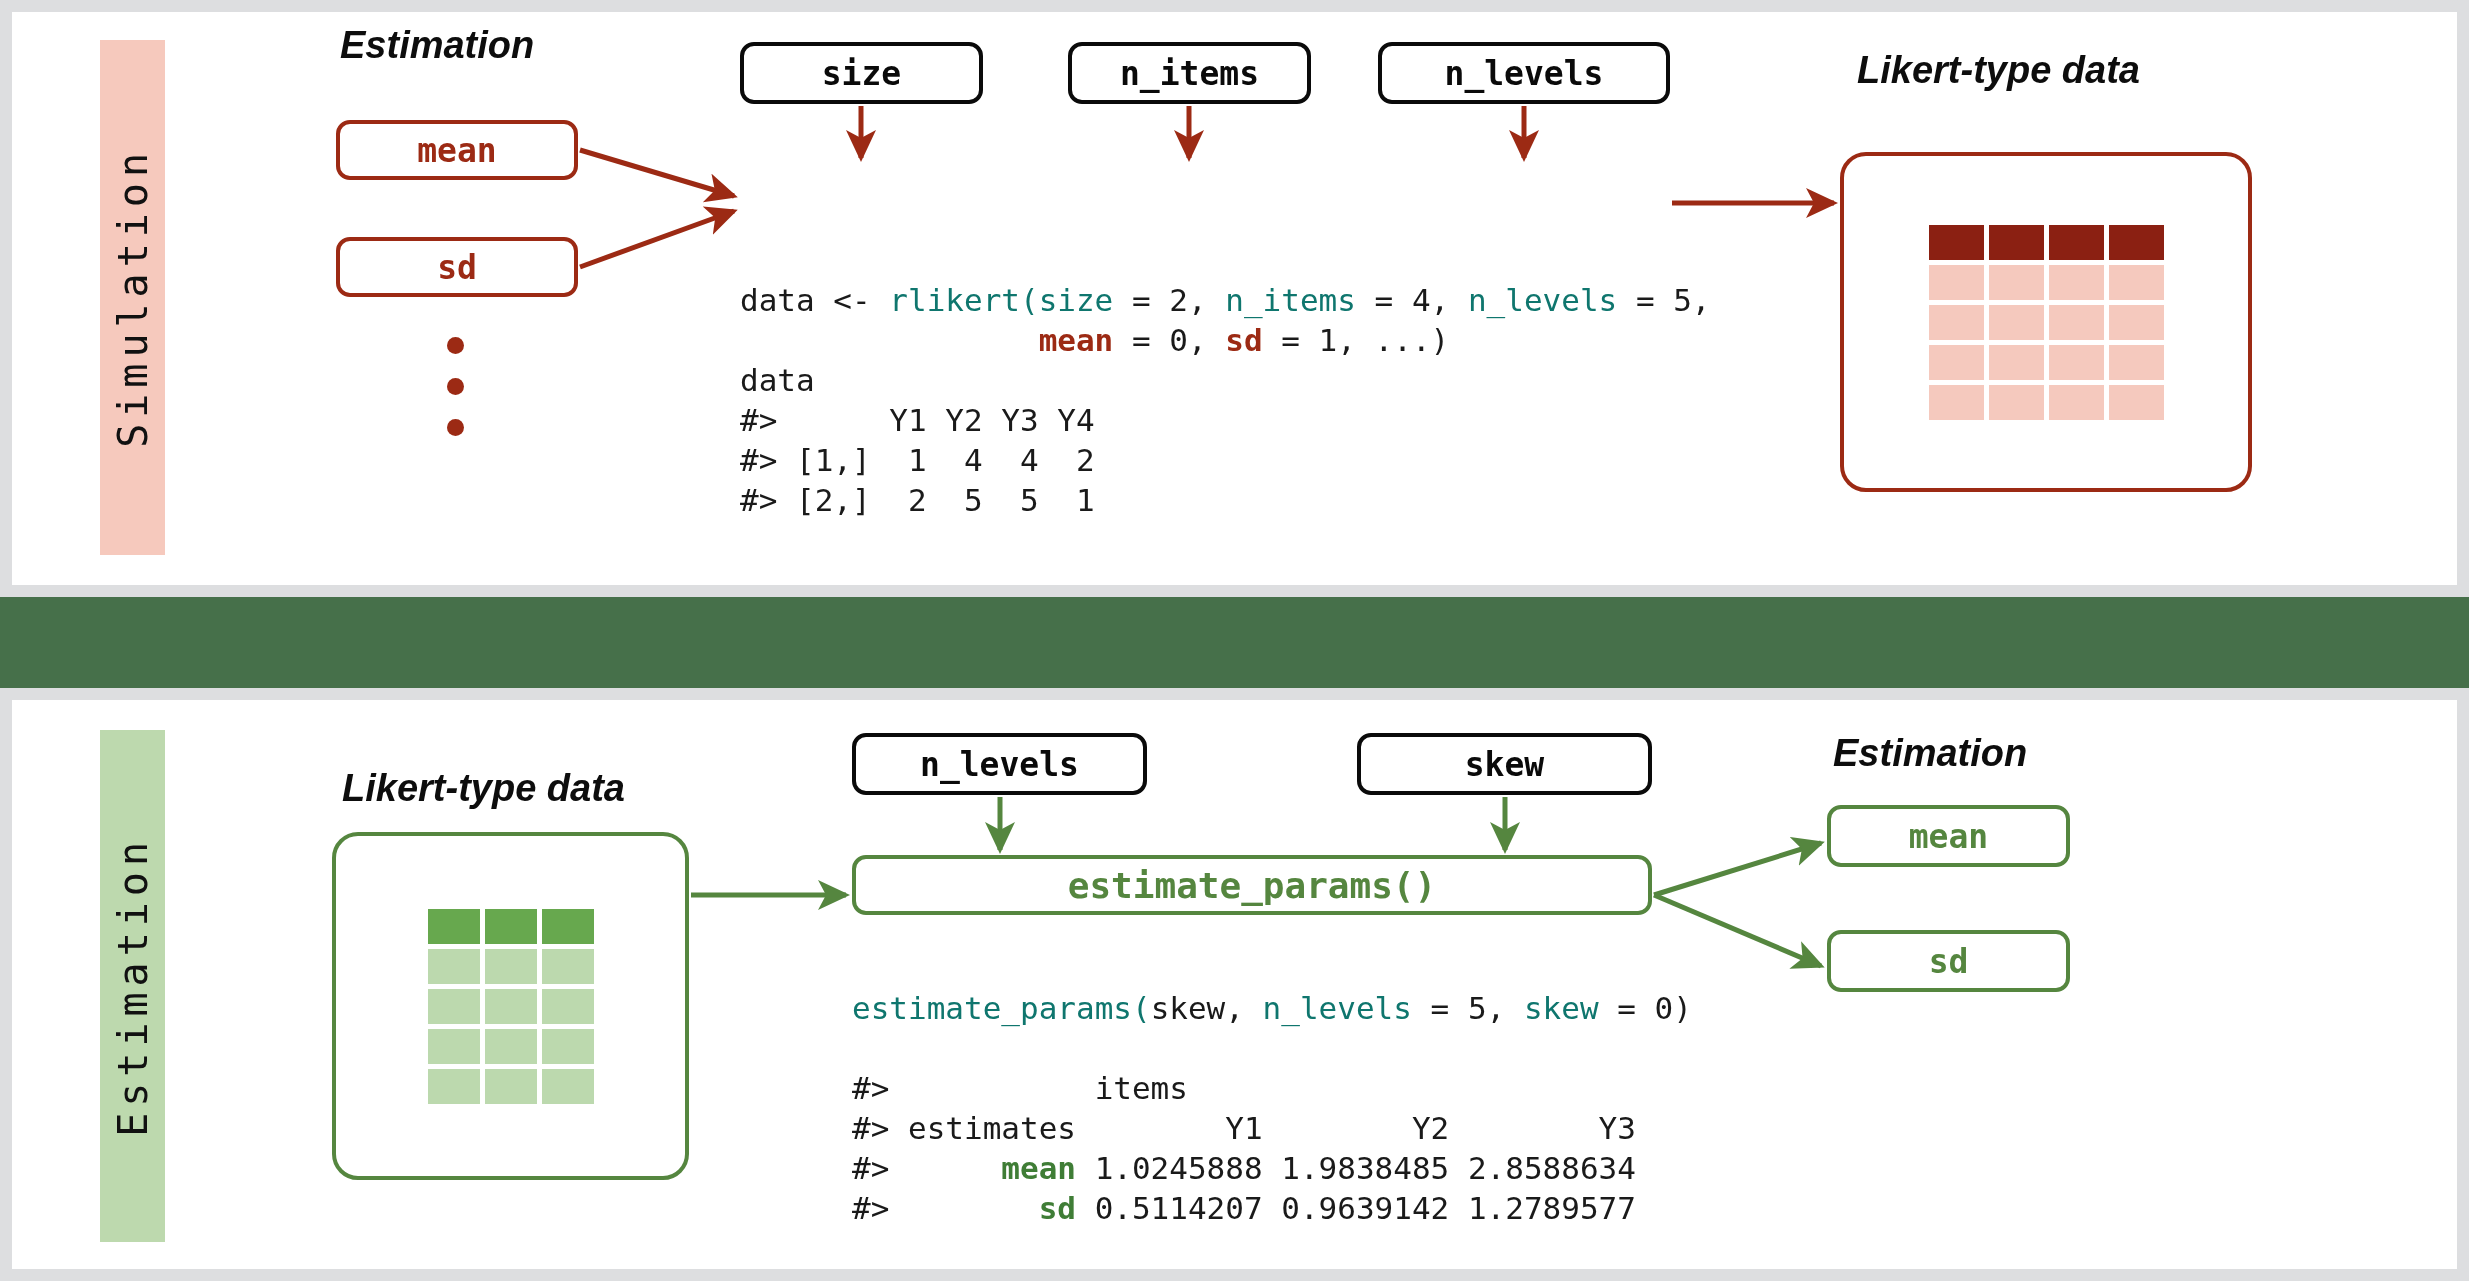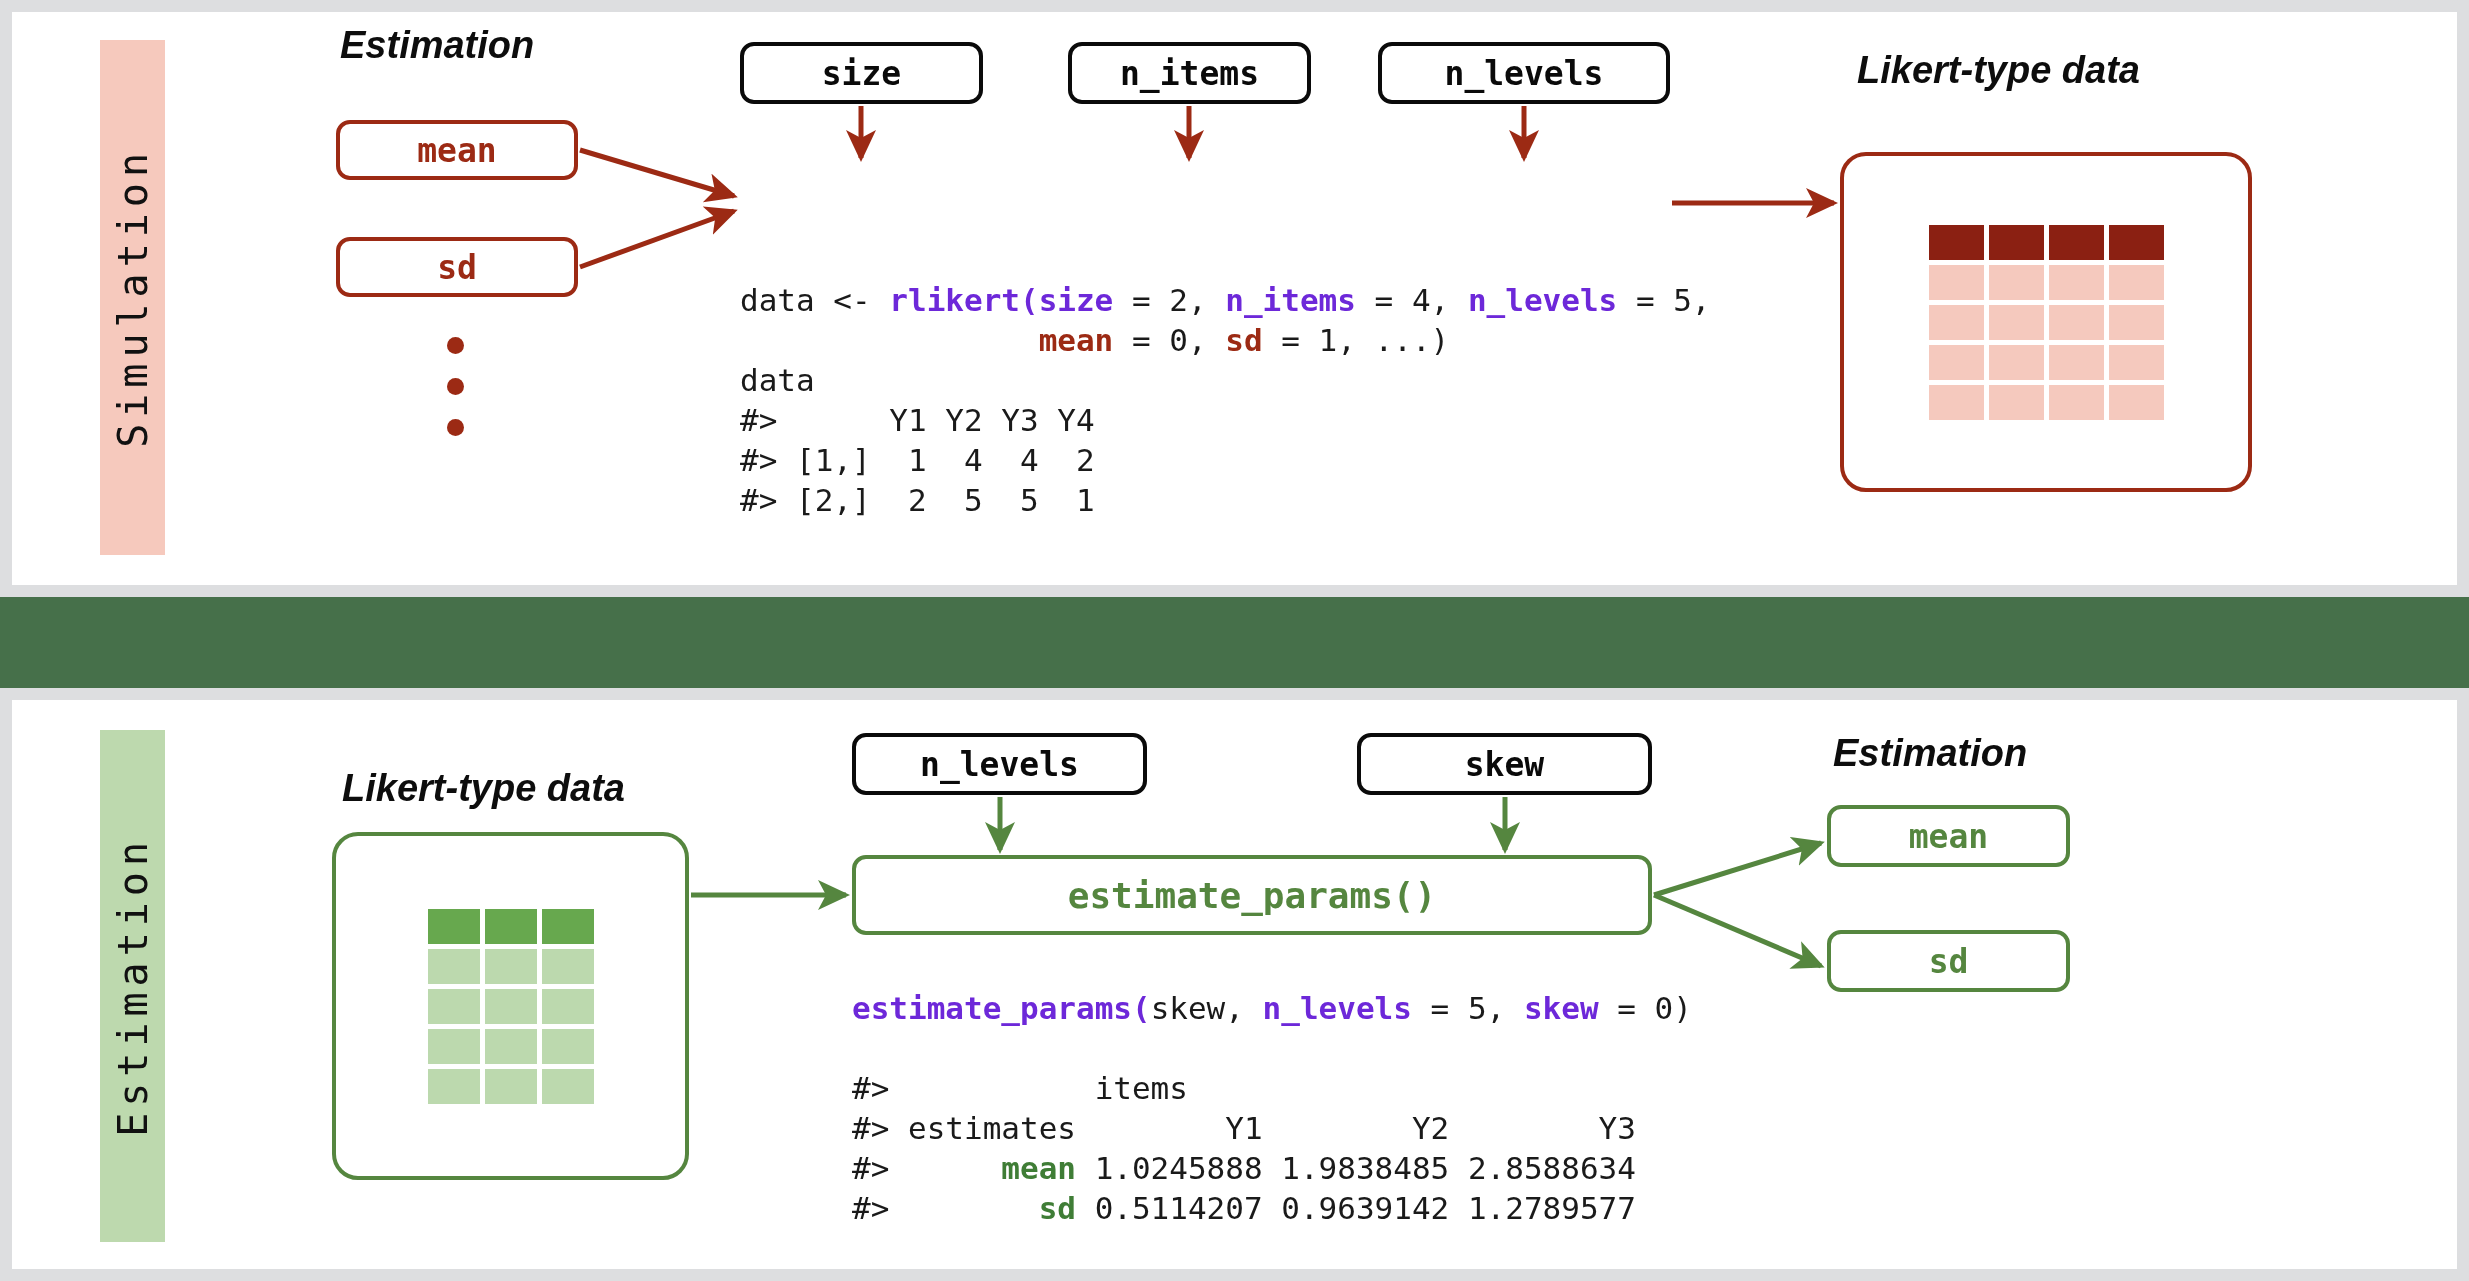--- a/index.html
+++ b/index.html
@@ -74,21 +74,21 @@
 
   
   .code{
     position:absolute;
     font-family:"DejaVu Sans Mono","Liberation Mono",monospace;
     font-size:31px;
     line-height:40px;
     color:#1a1a1a;
     white-space:pre;
   }
-  .code b{font-weight:bold;color:#6d28d9;}
+  .code b{font-weight:normal;color:#0f766e;}
   .code .rd{color:#9c2a14;font-weight:bold;}
   .code .gr{color:#3f7d36;font-weight:bold;}
 
   
   .dots{position:absolute;display:flex;flex-direction:column;gap:24px;align-items:center;}
   .dot{width:17px;height:17px;border-radius:50%;background:#9c2a14;}
 </style>
 </head>
 <body>
 
@@ -176,21 +176,21 @@
         <div class="cell" style="background: rgb(188, 217, 174);"></div>
         <div class="cell" style="background: rgb(188, 217, 174);"></div>
         <div class="cell" style="background: rgb(188, 217, 174);"></div>
         <div class="cell" style="background: rgb(188, 217, 174);"></div>
       </div>
   </div>
 
   <div class="node black arg" style="left:852px;top:733px;width:295px;height:62px;">n_levels</div>
   <div class="node black arg" style="left:1357px;top:733px;width:295px;height:62px;">skew</div>
 
-  <div class="node green fn" style="left:852px;top:855px;width:800px;height:80px;">estimate_params()</div>
+  <div class="node green fn" style="left:852px;top:855px;width:800px;height:60px;">estimate_params()</div>
 
   <div class="node green param" style="left:1827px;top:805px;width:243px;height:62px;">mean</div>
   <div class="node green param" style="left:1827px;top:930px;width:243px;height:62px;">sd</div>
 
   <div class="code" style="left:852px;top:988px;"><span><b>estimate_params(</b><span>skew, </span><b>n_levels</b><span> = 5, </span><b>skew</b><span> = 0)</span></span>
 
 <span>#&gt;           items</span>
 <span>#&gt; estimates        Y1        Y2        Y3</span>
 <span><span>#&gt;      </span><span class="gr">mean</span><span> 1.0245888 1.9838485 2.8588634</span></span>
 <span><span>#&gt;        </span><span class="gr">sd</span><span> 0.5114207 0.9639142 1.2789577</span></span></div>

